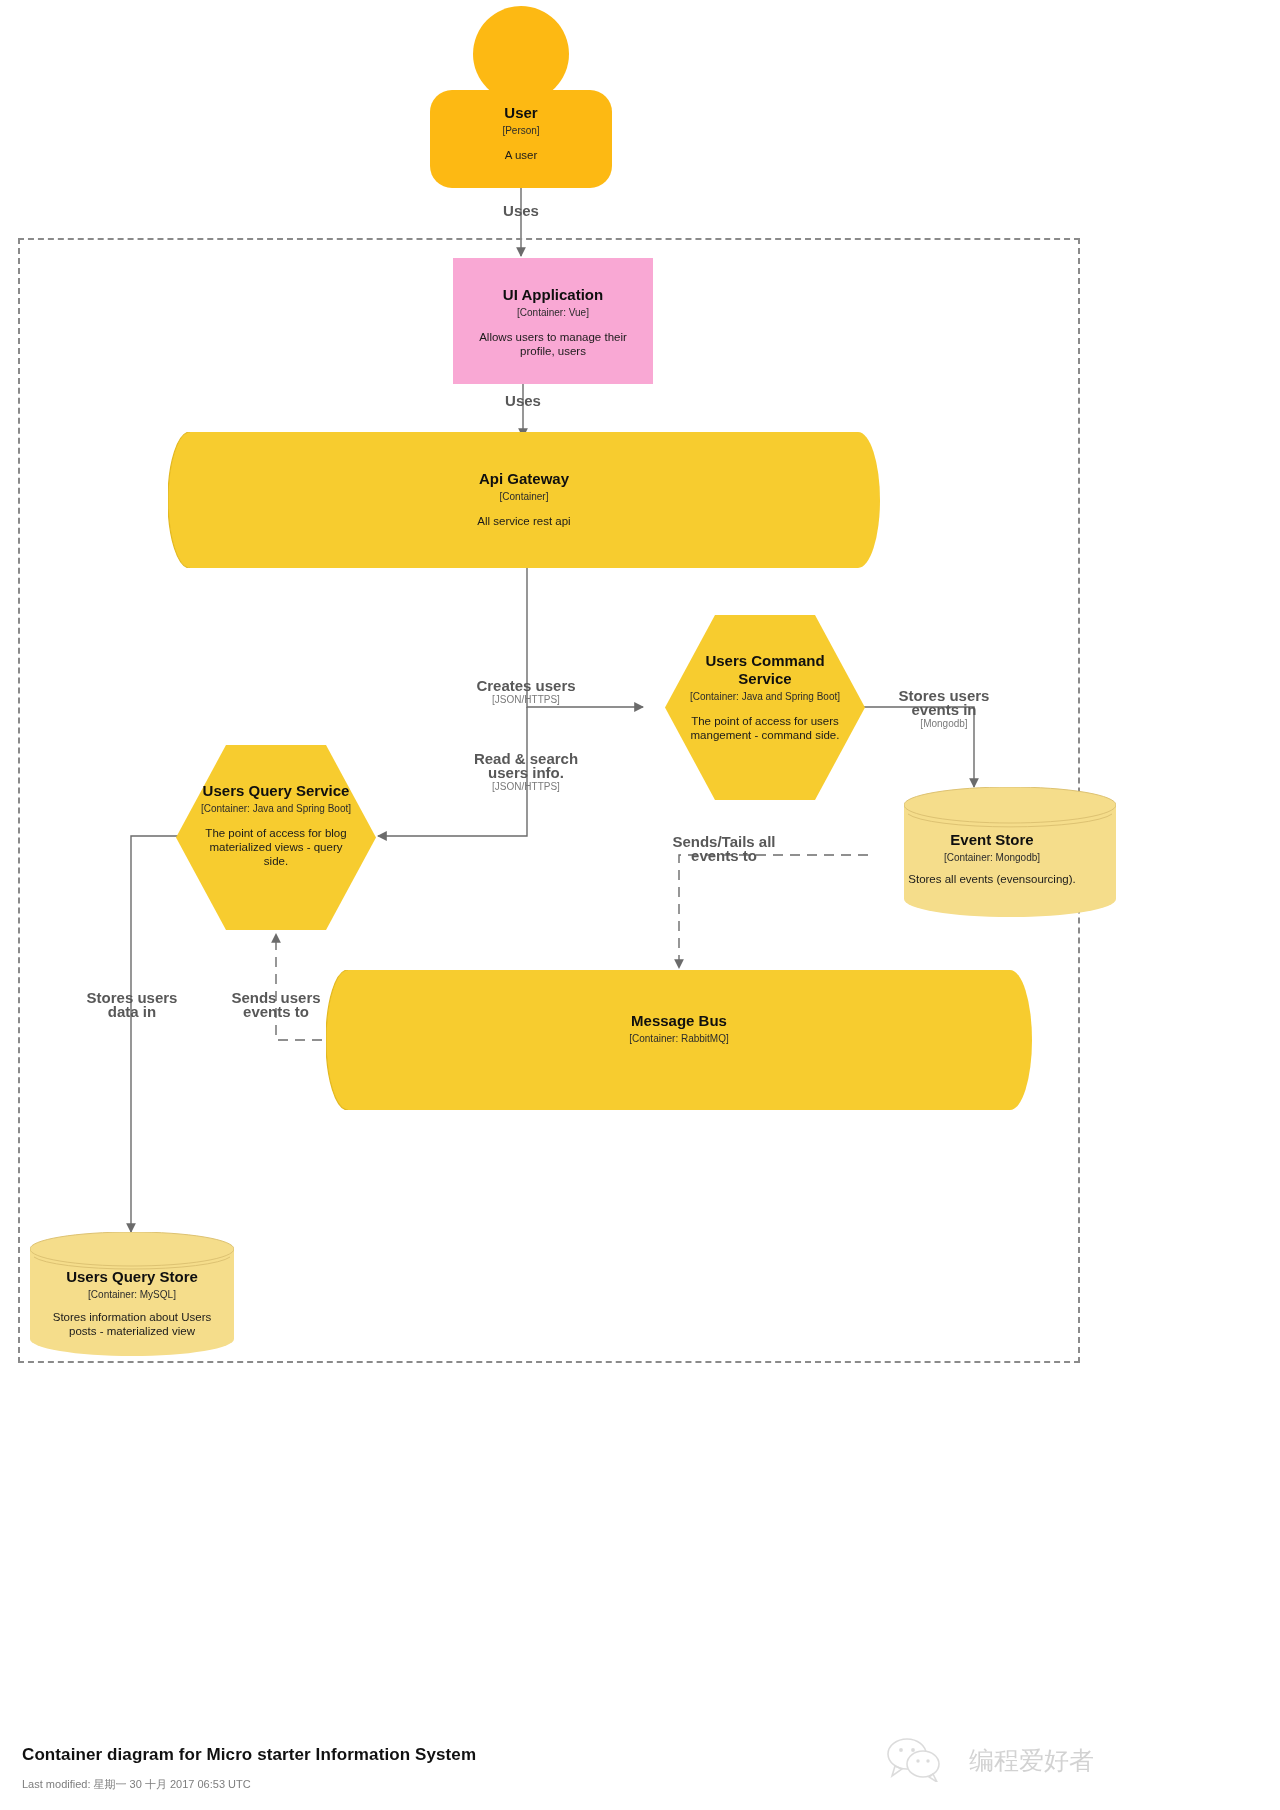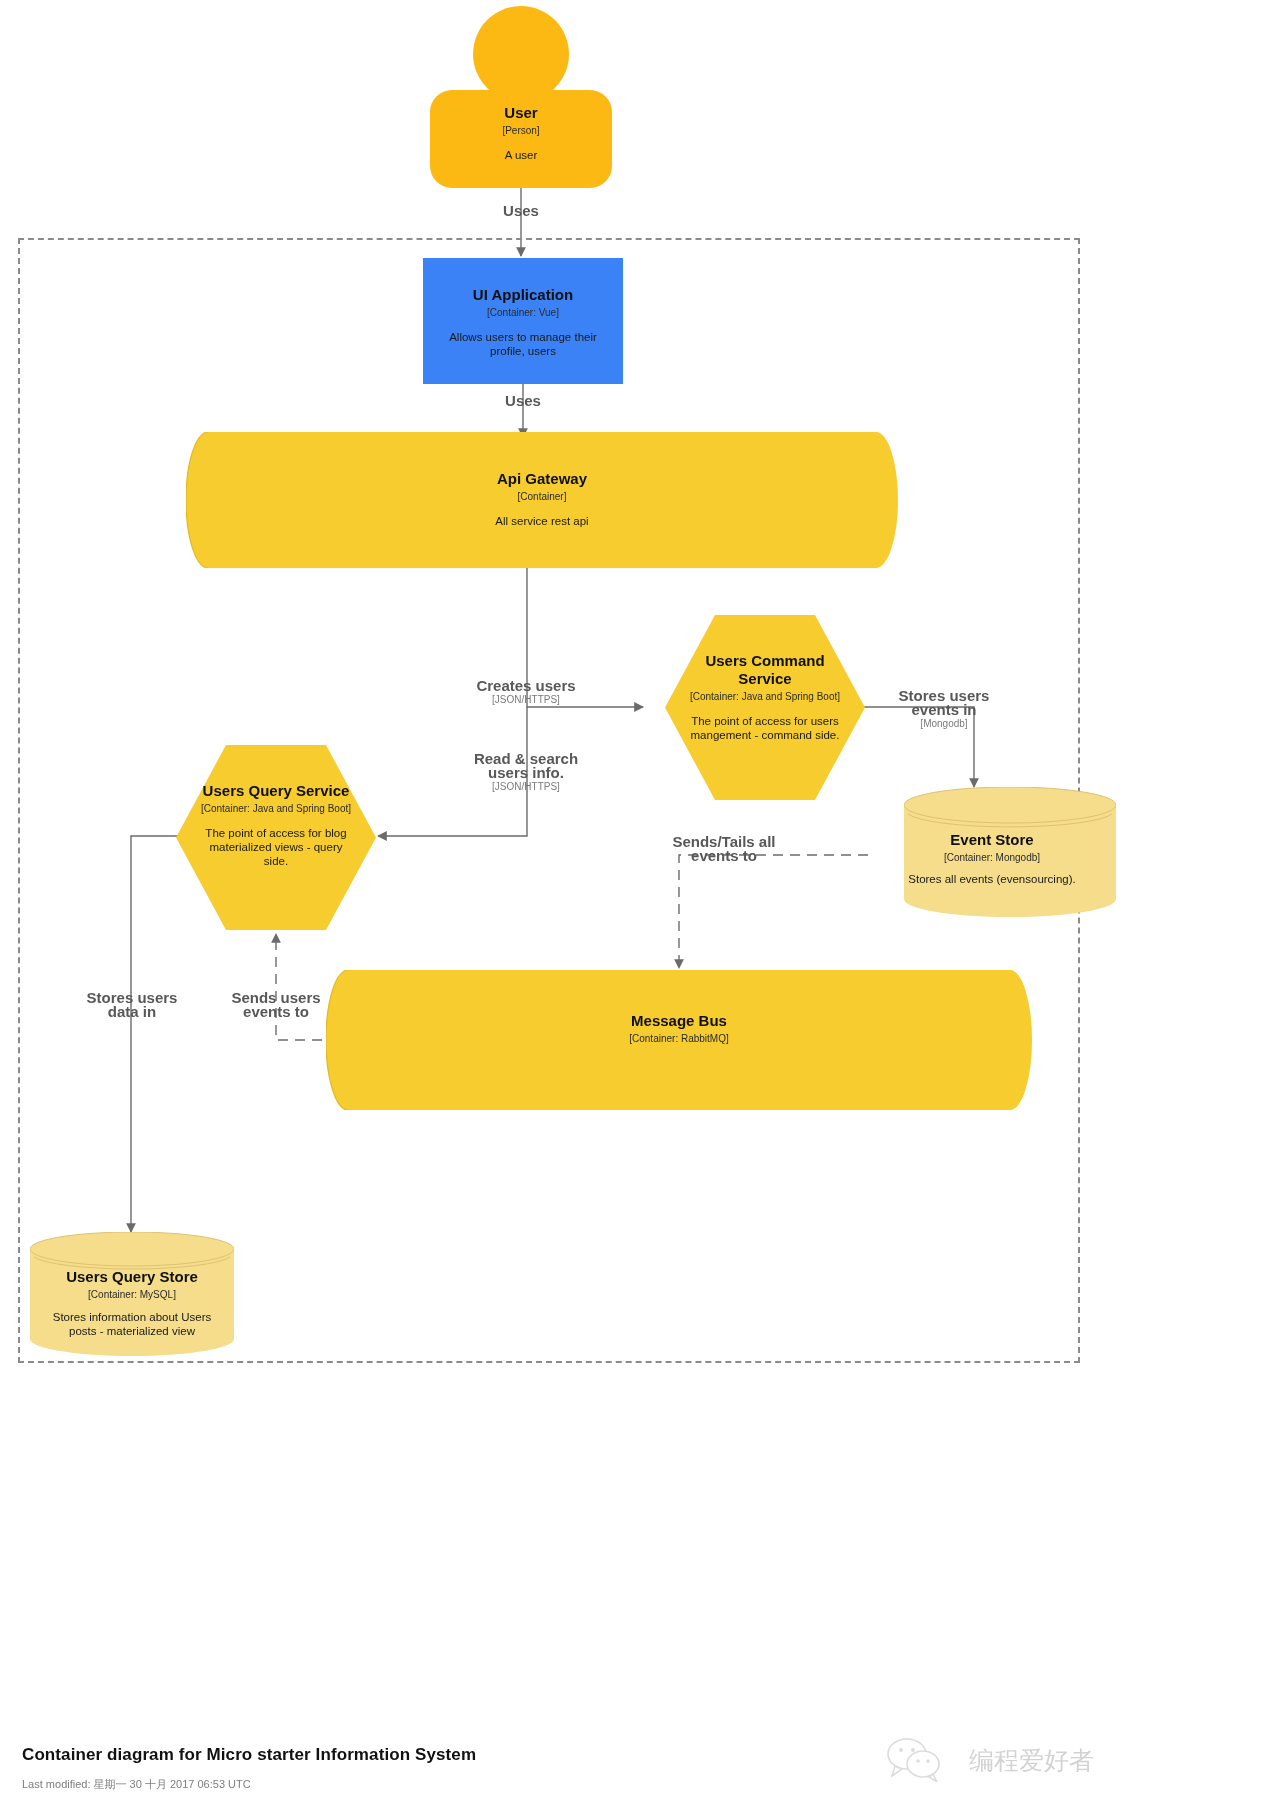--- a/index.html
+++ b/index.html
@@ -75,21 +75,22 @@
     background: #fdb913;
   }
   .person-label {
     position: absolute;
     width: 182px;
     text-align: center;
   }
 
   
   .box {
-    background: #3b82f6;
+    background: #f9a8d4;
+    margin-left: 30px;
   }
   .box-inner {
     position: absolute;
     left: 0;
     width: 100%;
     text-align: center;
     padding: 0 8px;
     box-sizing: border-box;
   }
 
@@ -230,21 +231,21 @@
       <div class="n-title">UI Application</div>
       <div class="n-tech">[Container: Vue]</div>
       <div class="n-desc">Allows users to manage their profile, users</div>
     </div>
   </div>
 
   <div class="edge-label" style="left:473px;top:394px;width:100px;">
     <div class="el-main">Uses</div>
   </div>
 
-  <div class="pipe" style="left:186px;top:432px;width:712px;height:168px;">
+  <div class="pipe" style="left:168px;top:432px;width:712px;height:168px;">
     <svg width="712" height="136" viewBox="0 0 712 136">
       <path d="M 22 0 L 690 0 A 22 68 0 0 1 690 136 L 22 136 A 22 68 0 0 1 22 0 Z" fill="#f7cc2f"></path>
       <path d="M 22 0 A 22 68 0 0 0 22 136" fill="none" stroke="#e3b81f" stroke-width="1.2"></path>
     </svg>
     <div class="pipe-label" style="top:38px;">
       <div class="n-title">Api Gateway</div>
       <div class="n-tech">[Container]</div>
       <div class="n-desc">All service rest api</div>
     </div>
   </div>

